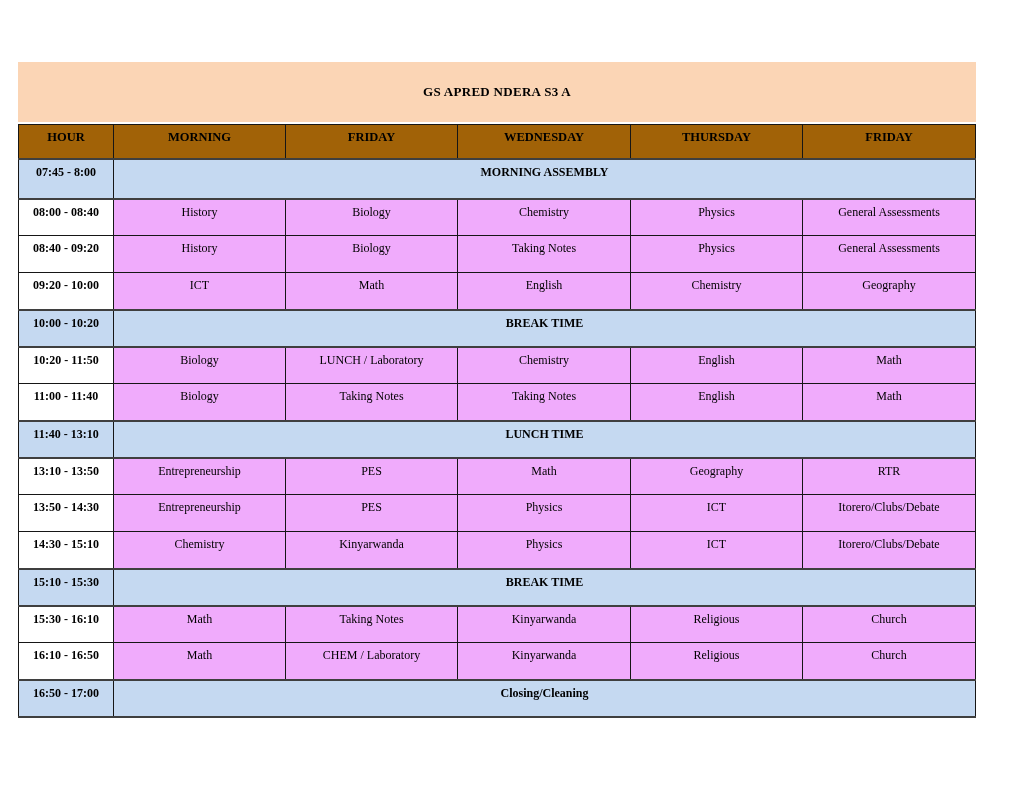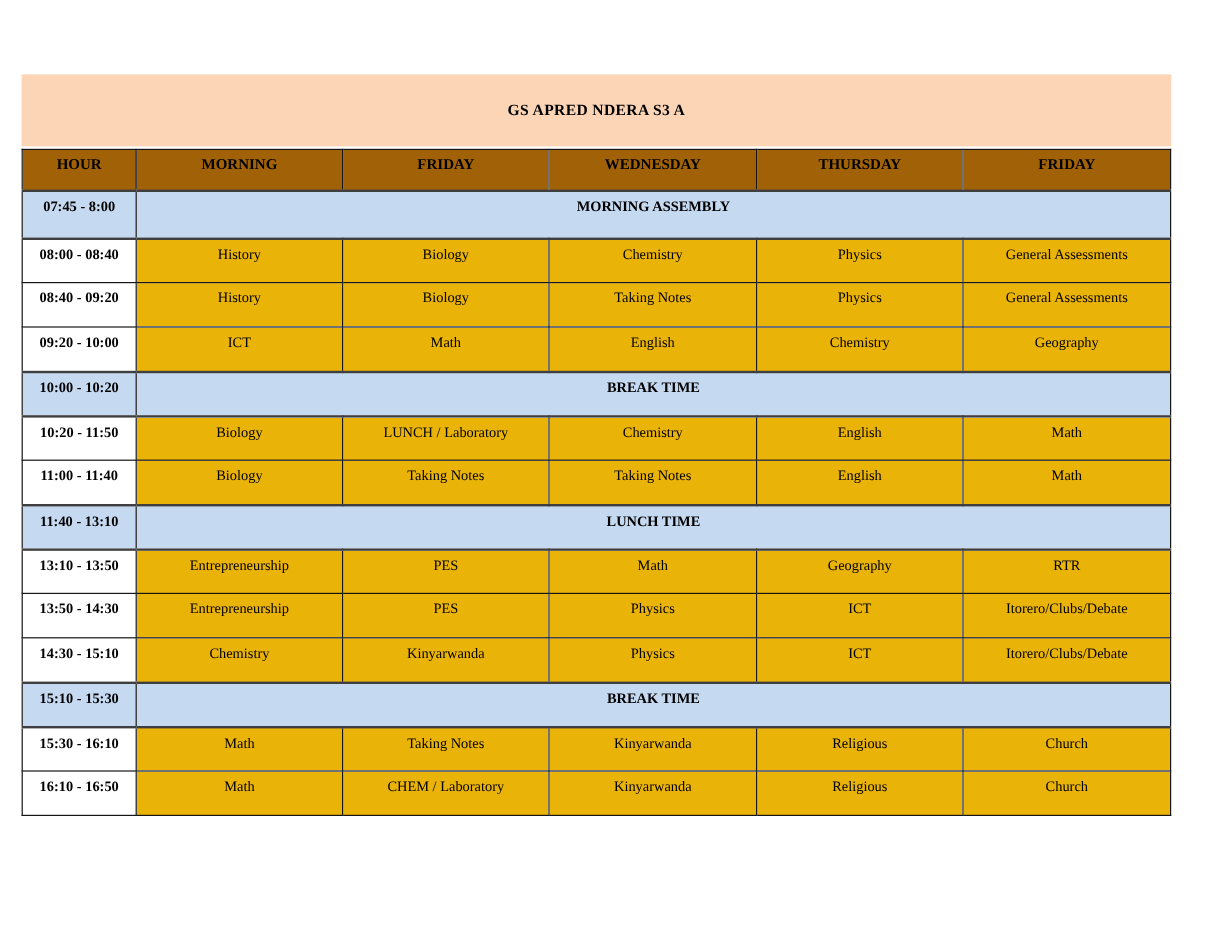--- a/index.html
+++ b/index.html
@@ -50,21 +50,21 @@
     font-weight: bold;
     background: #a16207;
   }
   td.time {
     font-weight: bold;
     font-size: 12px;
   }
   td.subject {
     font-weight: normal;
     font-size: 12px;
-    background: #eab308;
+    background: #f0abfc;
   }
   tr.band td {
     background: var(--band-bg, #C5D9F1);
     border-top: 2.6px solid var(--band-border, #3f3f3f);
     border-bottom: 2.6px solid var(--band-border, #3f3f3f);
   }
   td.bandcell {
     font-weight: bold;
     font-size: 12px;
   }
@@ -184,15 +184,19 @@
           <td class="subject">Church</td>
         </tr>
         <tr>
           <td class="time">16:10 - 16:50</td>
           <td class="subject">Math</td>
           <td class="subject">CHEM / Laboratory</td>
           <td class="subject">Kinyarwanda</td>
           <td class="subject">Religious</td>
           <td class="subject">Church</td>
         </tr>
+        <tr class="band">
+          <td class="time">16:50 - 17:00</td>
+          <td colspan="5" class="bandcell">Closing/Cleaning</td>
+        </tr>
       </tbody>
   </table>
 </div>
 
 </body></html>

